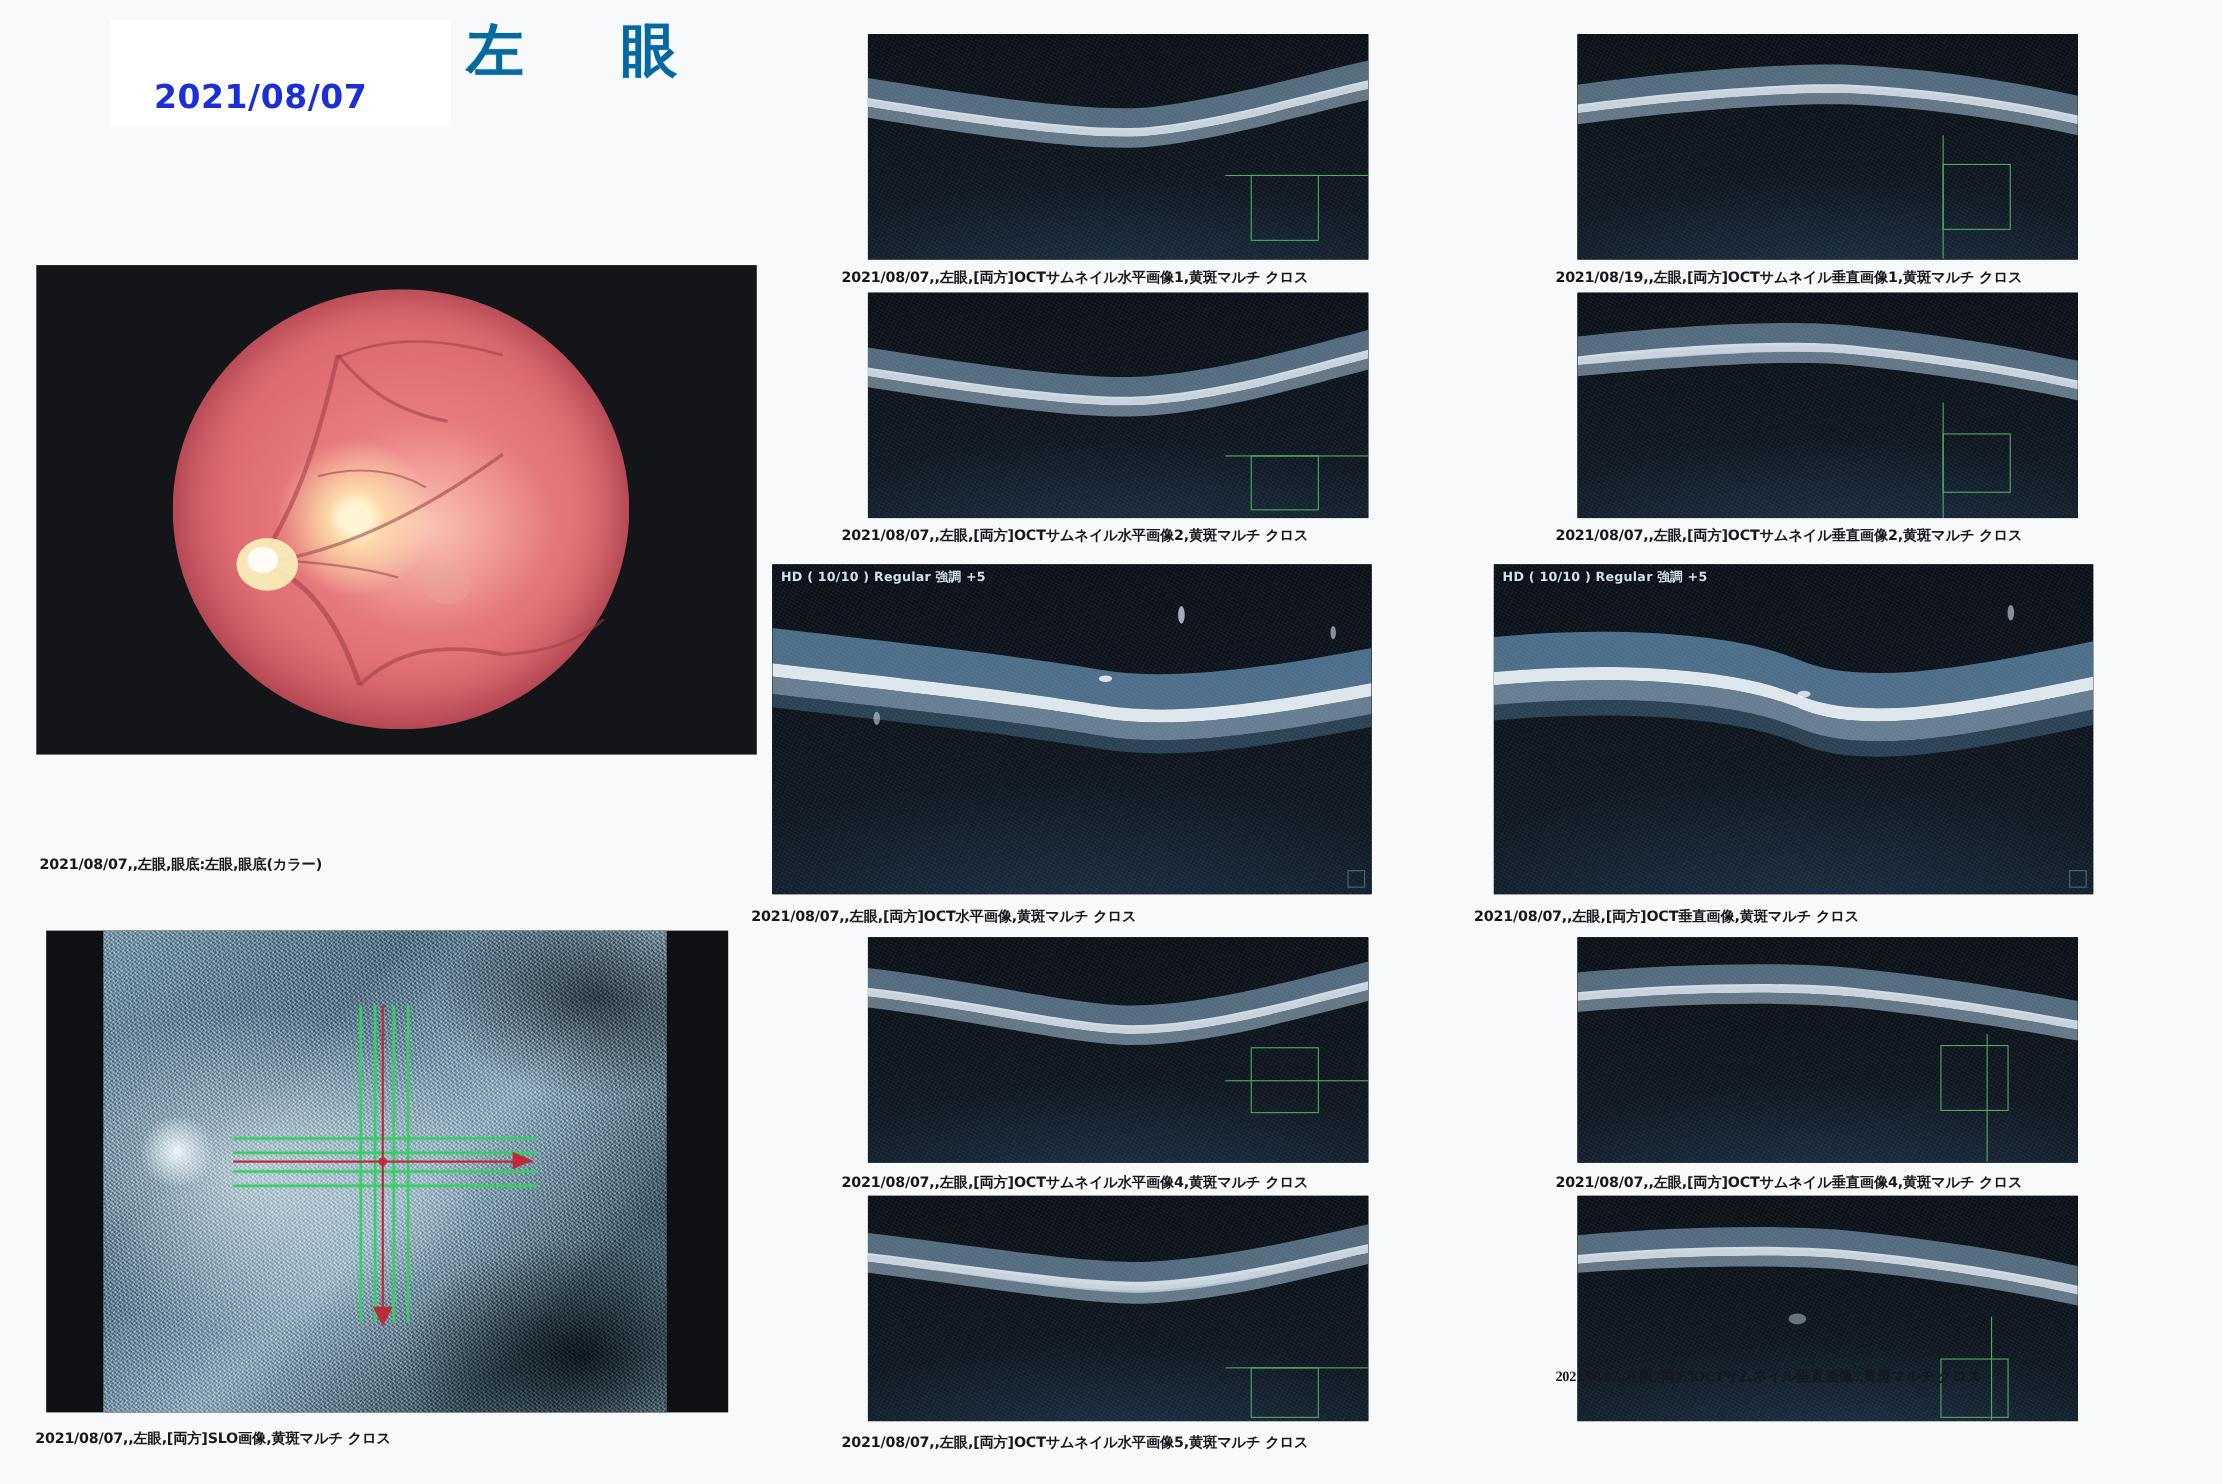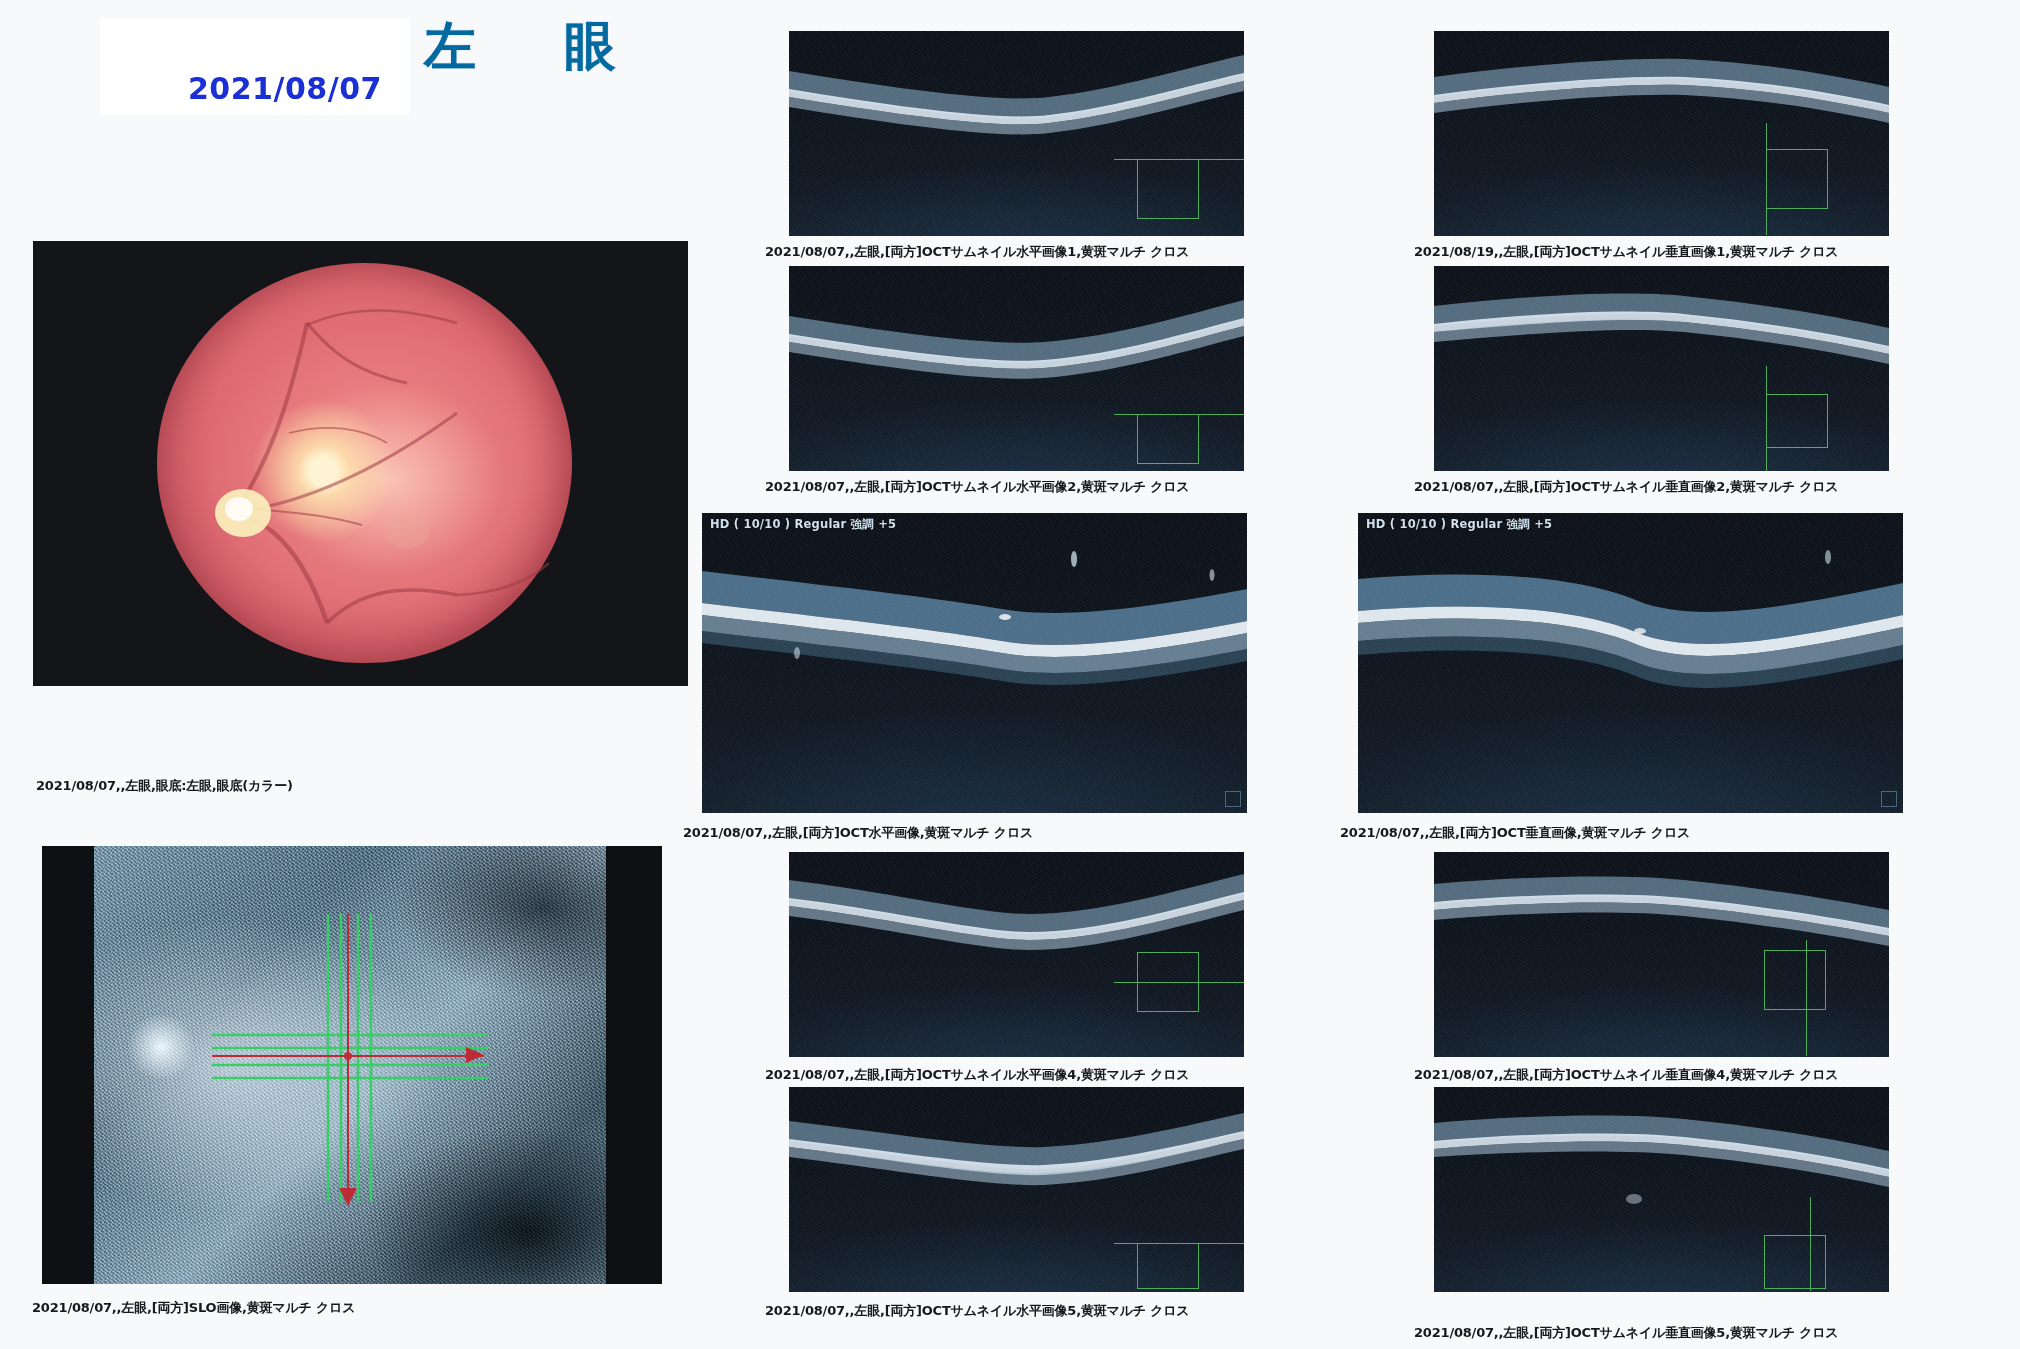--- a/index.html
+++ b/index.html
@@ -23,21 +23,20 @@
   
   #date-badge{
     left:100px;top:18px;width:310px;height:97px;
     background:#ffffff;
   }
   #date-text{
     position:absolute;left:40px;top:53px;
     font-size:30px;font-weight:bold;color:#1a2fd6;
     letter-spacing:0.5px;
     font-family:"DejaVu Sans","Liberation Sans",sans-serif;
-    margin-left:48px;
   }
   #eye-title{
     left:424px;top:12px;
     font-size:52px;font-weight:bold;color:#0369a1;
     letter-spacing:18px;
     font-family:"DejaVu Sans","Liberation Sans",sans-serif;
     text-shadow:0 0 1px rgba(29,95,146,.6);
   }
   
   #fundus-panel{left:33px;top:241px;width:655px;height:445px;background:#141519;overflow:hidden;}
@@ -293,13 +292,13 @@
   <svg viewBox="0 0 455 205" preserveAspectRatio="none">
     <path d="M0 36 C90 28 190 26 250 32 C330 40 400 52 455 64 L455 84 C400 72 330 60 250 52 C190 46 90 48 0 56 Z" fill="#6f8da4" fill-opacity="0.72"></path>
     <path d="M0 54 C90 46 190 44 250 50 C330 58 400 70 455 82 L455 90 C400 78 330 66 250 58 C190 52 90 54 0 62 Z" fill="#dbe8f2" fill-opacity="0.9"></path>
     <path d="M0 62 C90 54 190 52 250 58 C330 66 400 78 455 90 L455 100 C400 88 330 76 250 68 C190 62 90 64 0 70 Z" fill="#9fb9cd" fill-opacity="0.6"></path>
     <ellipse cx="200" cy="112" rx="8" ry="5" fill="#cfe2ef" fill-opacity="0.45"></ellipse>
   </svg>
   <div class="grain"></div>
   <div class="loc-line-v" style="left:376px;top:110px;height:94px;"></div>
   <div class="loc-box" style="left:330px;top:148px;width:62px;height:54px;"></div>
 </div>
-<div class="abs caption" style="left:1414px;top:1324px;">2021/08/07,,左眼,[両方]OCTサムネイル垂直画像5,黄斑マルチ クロス</div>
+<div class="abs caption" style="left:1414px;top:1242px;font-family:Liberation Serif, serif;">2021/08/07,,左眼,[両方]OCTサムネイル垂直画像5,黄斑マルチ クロス</div>
 
 </body></html>

